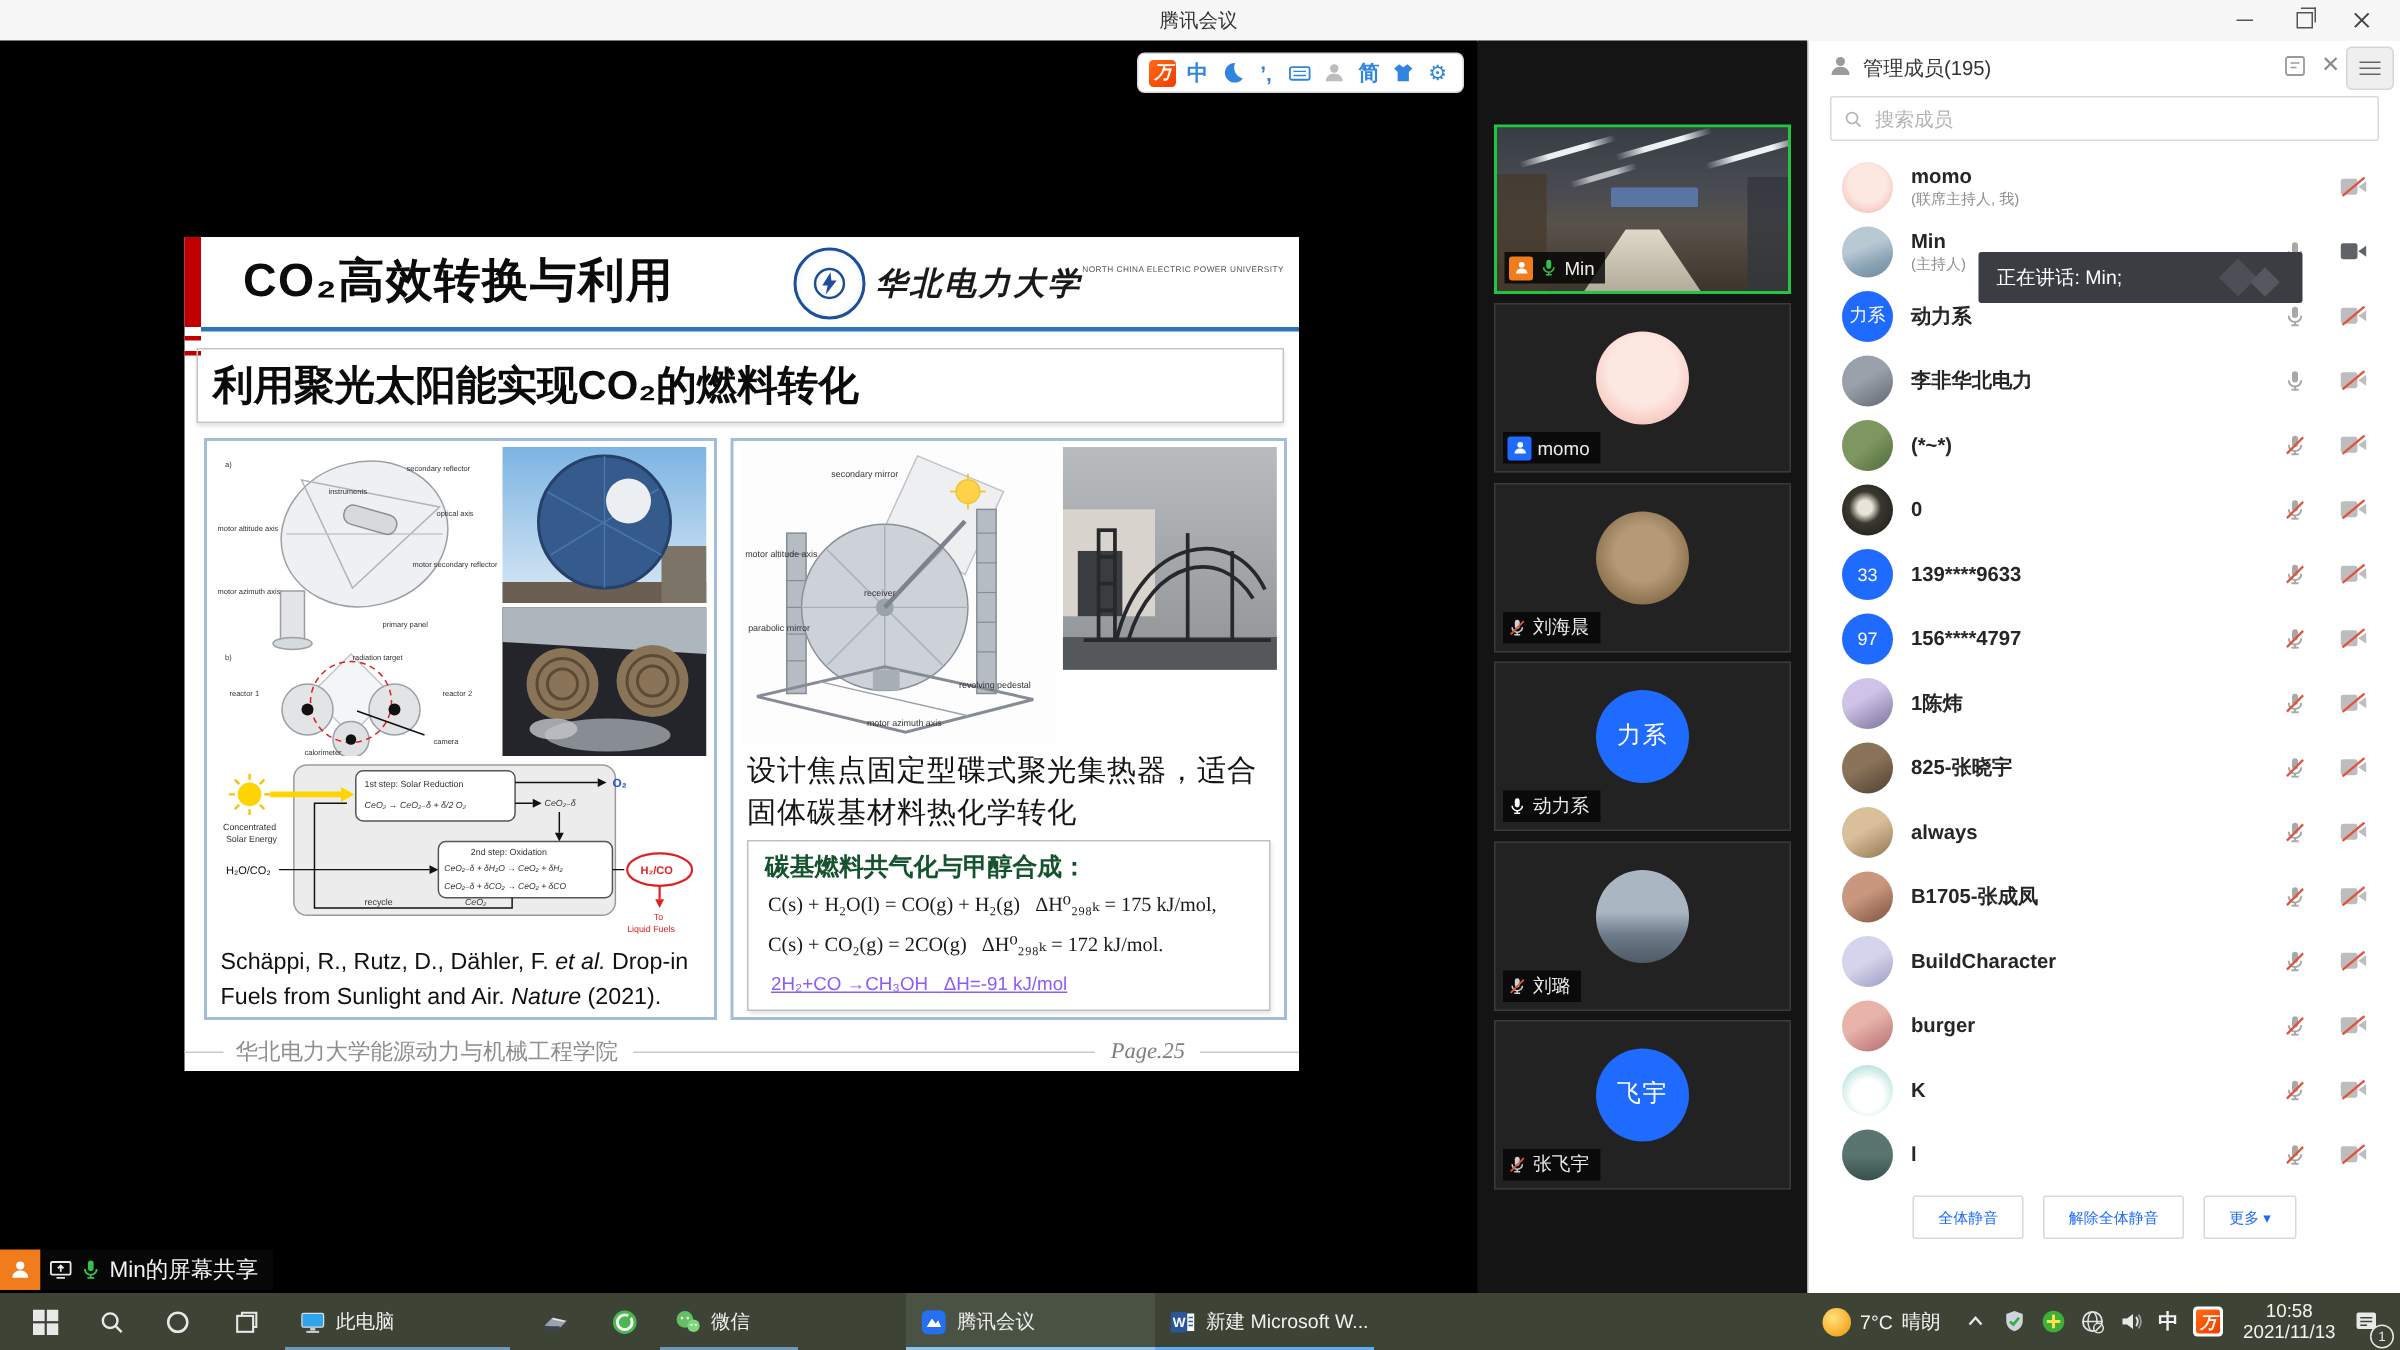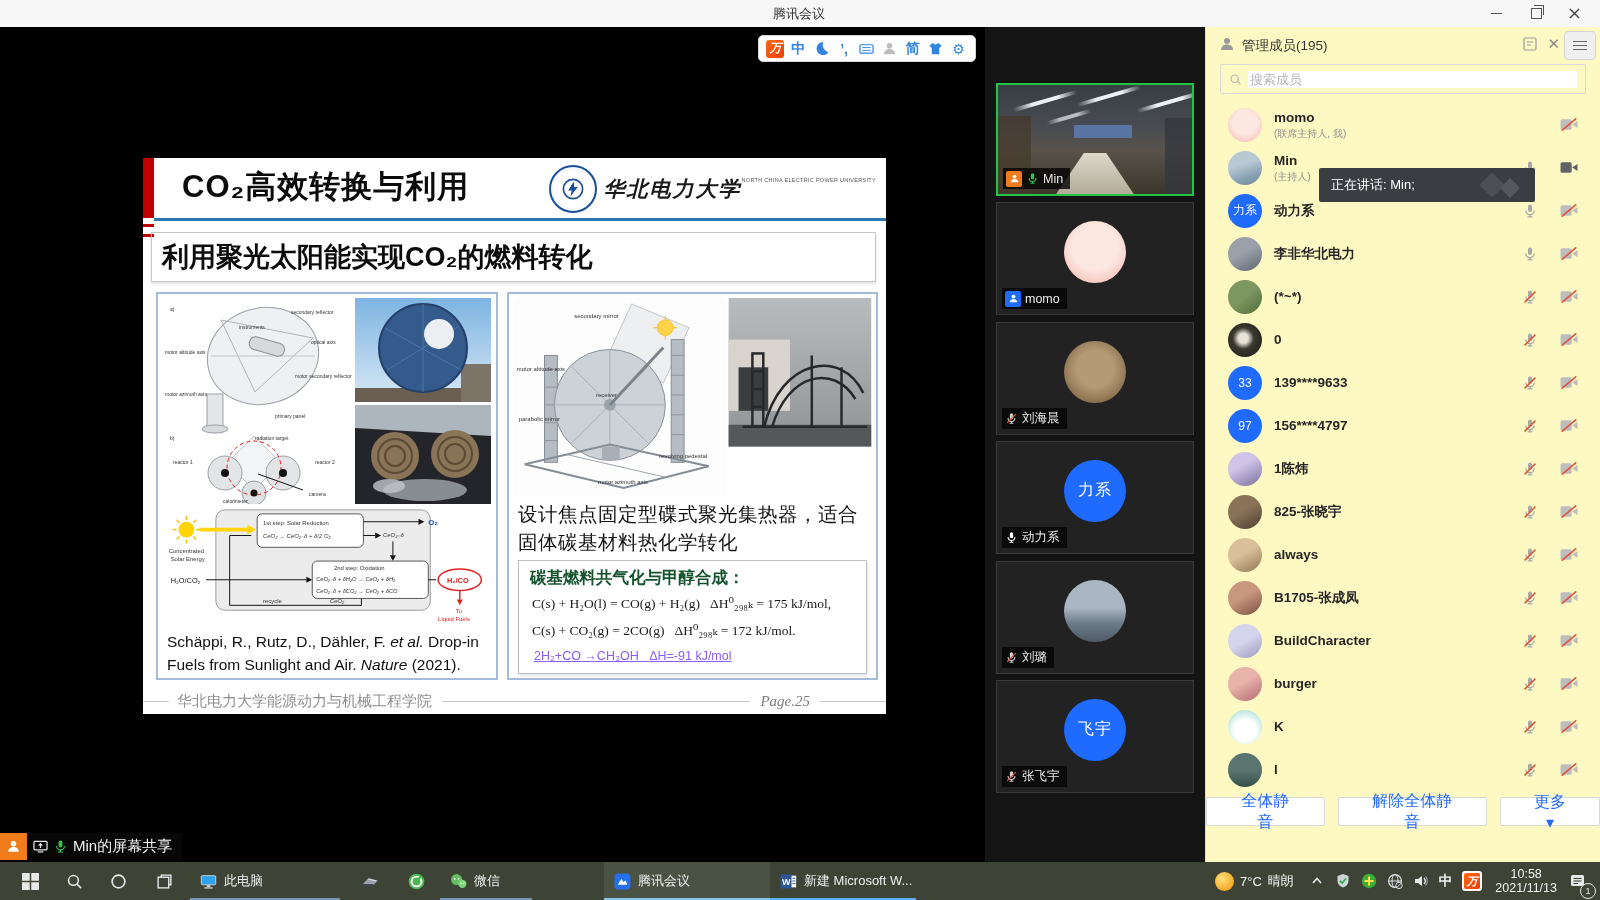--- a/index.html
+++ b/index.html
@@ -16,21 +16,21 @@
   #ctl-close svg{width:11px;height:11px;stroke:#444;stroke-width:1.5}
   
   #share-area{position:absolute;left:0;top:27px;width:985px;height:835px;background:#000;}
   
   #ime-bar{position:absolute;left:758px;top:8px;width:206px;height:25px;background:#fff;border:1px solid #d7d7d7;border-radius:5px;display:flex;align-items:center;justify-content:space-around;padding:0 5px;box-shadow:0 1px 3px rgba(0,0,0,.4);}
   #ime-bar .ii{display:flex;align-items:center;justify-content:center;width:18px;height:18px;font-weight:bold;}
   .ime-wan{background:linear-gradient(135deg,#ff6a17,#f23c00);border-radius:3px;color:#fff;font-size:12px;font-style:italic;}
   .ime-blue{color:#2f85e0;font-size:14px;}
   #ime-bar svg{width:15px;height:15px;}
   
-  #slide{position:absolute;left:123px;top:131px;width:743px;height:556px;background:#fff;margin-left:20px;}
+  #slide{position:absolute;left:123px;top:131px;width:743px;height:556px;background:#fff;}
   #slide-redbar{position:absolute;left:0;top:0;width:11px;height:60px;background:#c00000;}
   #slide-redmark{position:absolute;left:0;top:66px;width:11px;height:7px;border-top:3px solid #c00000;border-bottom:3px solid #c00000;}
   #slide-header{position:absolute;left:11px;top:0;right:0;height:60px;background:#fff;border-bottom:3px solid #2e75b6;}
   #slide-title{position:absolute;left:28px;top:0;line-height:58px;font-size:31px;font-weight:900;color:#0b0b0b;letter-spacing:1px;}
   #slide-logo{position:absolute;right:10px;top:7px;display:flex;align-items:center;gap:7px;}
   #emblem{width:44px;height:44px;border-radius:50%;border:2.5px solid #1b4e9b;display:flex;align-items:center;justify-content:center;background:radial-gradient(circle,#ffffff 55%,#dfe9f6 100%);}
   #emblem svg{width:22px;height:22px;}
   .logo-cn{font-family:"Liberation Serif","DejaVu Serif",serif;font-style:italic;font-weight:bold;font-size:21px;color:#1a1a1a;letter-spacing:2px;}
   .logo-en{font-size:5.5px;color:#555;letter-spacing:.3px;margin-top:2px;}
   #slide-subtitle{position:absolute;left:8px;top:74px;width:723px;height:48px;border:1px solid #c6c6c6;box-shadow:0 2px 3px rgba(0,0,0,.12);}
@@ -78,21 +78,21 @@
   .t-mic.muted .slash{display:initial}
   
   .conf-room{position:absolute;inset:0;background:linear-gradient(180deg,#383d44 0%,#484b52 38%,#58524a 60%,#3b352c 100%);}
   .lt{position:absolute;height:4px;width:66px;background:linear-gradient(90deg,transparent,#e9eef2 30%,#eef3f6 70%,transparent);transform:rotate(-16deg);}
   .l1{left:14px;top:14px}.l2{left:78px;top:9px}.l3{left:138px;top:15px}.l4{left:48px;top:30px;width:46px;opacity:.7}
   .wall-banner{position:absolute;left:76px;top:40px;width:58px;height:13px;background:#5a74a4;border-radius:1px;}
   .meet-table{position:absolute;left:30%;top:62%;width:40%;height:38%;background:linear-gradient(#ded9cb,#b3ac9a);clip-path:polygon(36% 0,64% 0,100% 100%,0 100%);}
   .wall-l{position:absolute;left:0;top:28%;width:17%;height:72%;background:#46392c;opacity:.75}
   .wall-r{position:absolute;right:0;top:30%;width:14%;height:70%;background:#33373d;opacity:.8}
   
-  #member-panel{position:absolute;left:1205px;top:27px;width:395px;height:835px;background:#fef9c3;border-left:1px solid #dcdcdc;box-sizing:border-box;}
+  #member-panel{position:absolute;left:1205px;top:27px;width:395px;height:835px;background:#ffffff;border-left:1px solid #dcdcdc;box-sizing:border-box;}
   #mp-header{position:absolute;left:0;top:0;right:0;height:36px;}
   #mp-title{position:absolute;left:36px;top:10px;font-size:13.5px;color:#333;}
   #mp-person{position:absolute;left:13px;top:9px;}
   #mp-person svg,#mp-pop svg{width:16px;height:16px;}
   #mp-pop{position:absolute;right:62px;top:9px;}
   #mp-close{position:absolute;right:40px;top:8px;font-size:15px;color:#8a8a8a;line-height:18px;}
   #mp-menu{position:absolute;right:4px;top:4px;width:30px;height:27px;background:#efefef;border:1px solid #d5d5d5;border-radius:4px;display:flex;flex-direction:column;justify-content:center;align-items:center;gap:3px;}
   #mp-menu i{width:14px;height:0;border-top:1.6px solid #666;}
   #mp-search{position:absolute;left:14px;right:14px;top:37px;height:30px;border:1px solid #d9d9d9;border-radius:2px;display:flex;align-items:center;padding:0 8px;gap:6px;box-sizing:border-box;}
   #mp-search svg{width:13px;height:13px;flex:none}
@@ -111,21 +111,21 @@
   .m-mic.muted .slash{display:initial}
   .cam-shape{fill:#bdbdbd}
   .m-cam.on .cam-shape{fill:#5f6368}
   .m-cam .slash{stroke:#e0543e;stroke-width:1.5;display:none}
   .m-cam.off .slash{display:initial}
   #speaking-tip{position:absolute;left:113px;top:141px;width:216px;height:34px;background:#3a3d42;border-radius:2px;color:#fff;font-size:13px;line-height:34px;padding-left:12px;box-sizing:border-box;z-index:5;overflow:hidden;}
   #speaking-tip .d1,#speaking-tip .d2{position:absolute;transform:rotate(45deg);background:#4c4f55;}
   #speaking-tip .d1{width:18px;height:18px;right:34px;top:8px;}
   #speaking-tip .d2{width:14px;height:14px;right:18px;top:13px;background:#55585e;}
   #mp-footer{position:absolute;left:0;right:0;top:770px;height:40px;display:flex;justify-content:center;gap:13px;}
-  .mp-btn{height:29px;border:1px solid #d9d9d9;border-radius:2px;background:#fff;color:#1f6bff;font-size:16px;display:flex;align-items:center;justify-content:center;padding:0 28px;font-family:inherit;}
+  .mp-btn{height:29px;border:1px solid #d9d9d9;border-radius:2px;background:#fff;color:#1f6bff;font-size:10px;display:flex;align-items:center;justify-content:center;padding:0 16px;font-family:inherit;}
   
   #taskbar{position:absolute;left:0;top:862px;width:1600px;height:38px;background:#3d4435;}
   .tb-ico{position:absolute;top:0;height:38px;width:36px;display:flex;align-items:center;justify-content:center;}
   .tb-app{position:absolute;top:0;height:38px;display:flex;align-items:center;gap:7px;padding:0 10px;box-sizing:border-box;color:#f0f0f0;font-size:13px;white-space:nowrap;overflow:hidden;}
   .tb-app .ul{position:absolute;left:0;bottom:0;width:100%;height:2px;background:#6f98b8;}
   .tb-app.bright .ul{background:#5aaef0;}
   .tb-app.hl{background:#4a5243;}
   .tb-app.hl .ul{background:#86c5f0;}
   .tb-app svg,.tb-ico svg{width:17px;height:17px;flex:none}
   #tray{position:absolute;right:0;top:0;height:38px;display:flex;align-items:center;color:#f2f2f2;font-size:13px;}

